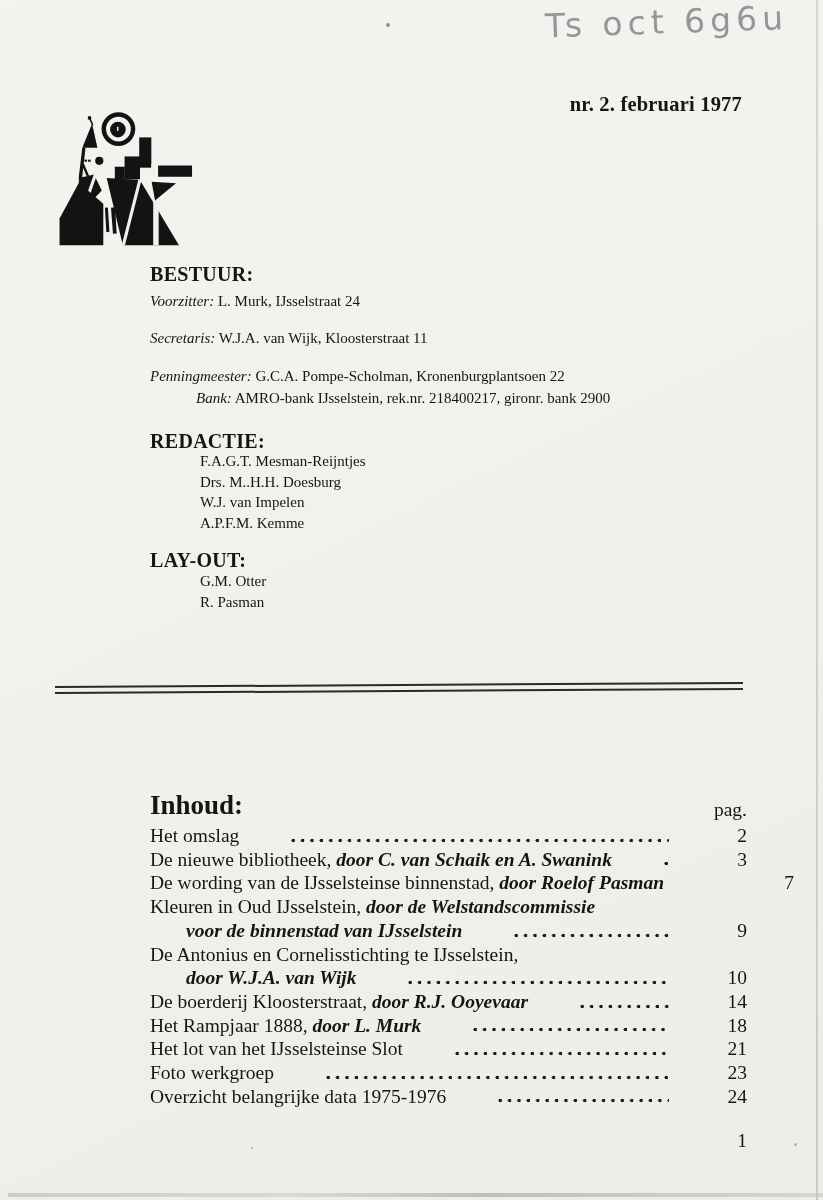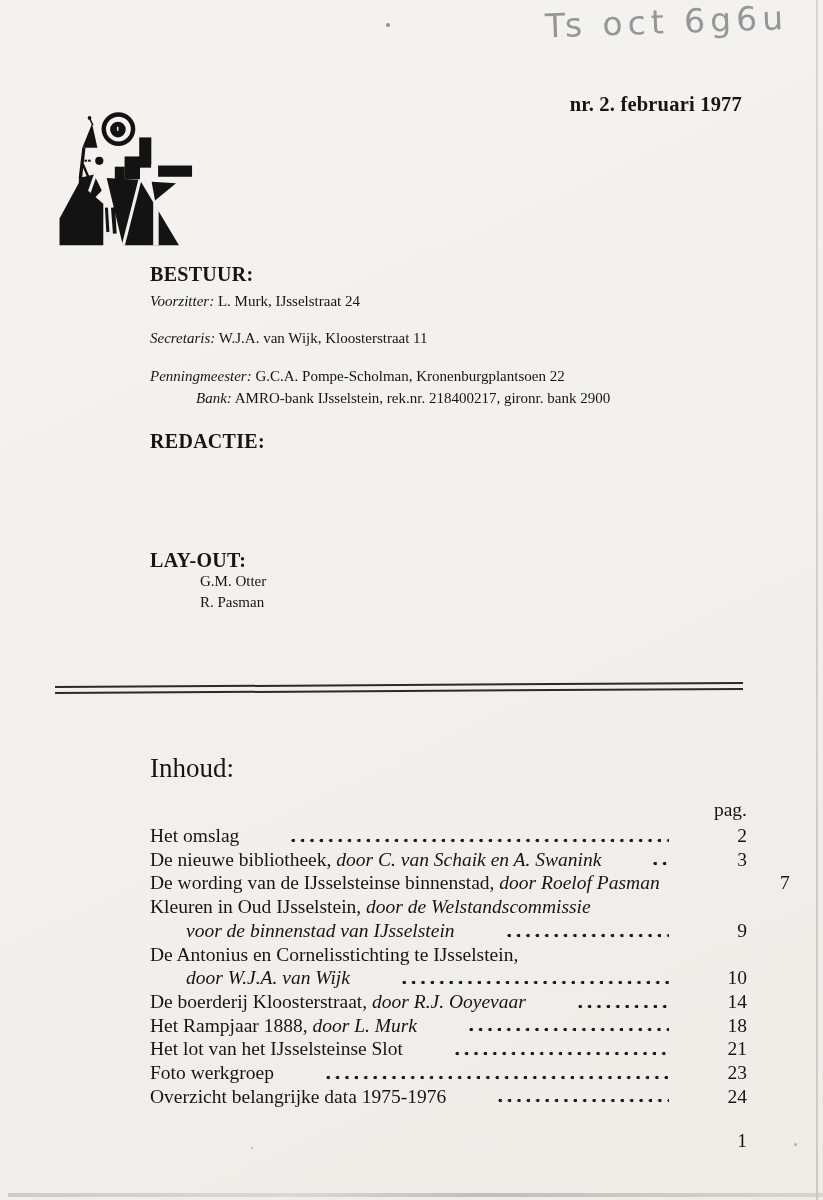--- a/index.html
+++ b/index.html
@@ -55,27 +55,27 @@
   .name-list .line{line-height:20.5px;}
 
   
   #double-rule{
     left:55px;top:684px;width:688px;height:4px;
     border-top:2px solid #2b2a28;border-bottom:2px solid #2b2a28;
     transform:rotate(-0.35deg);
   }
 
   
-  #inhoud-h{left:150px;top:753px;font-size:27px;font-weight:400;}
+  #inhoud-h{left:150px;top:790px;font-size:27px;font-weight:700;}
   #pag-label{top:799px;right:76px;font-size:19.5px;}
   #toc{left:150px;top:824px;right:76px;}
   .toc-row{display:flex;line-height:23.7px;font-size:19.5px;gap:36px;}
   .toc-row.indent{padding-left:36px;}
   .toc-text{flex:0 0 auto;white-space:nowrap;}
-  .toc-author{font-style:italic;font-weight:400;}
+  .toc-author{font-style:italic;font-weight:700;}
   .leader{
     flex:1 1 auto;align-self:flex-end;height:5px;margin:0 8px 5px 16px;
     background-image:radial-gradient(circle at 2.2px 2.5px,#1d1c1b 1.55px,rgba(0,0,0,0) 2.05px);
     background-size:9.4px 5px;background-repeat:repeat-x;
   }
   .toc-row.no-dots .leader{background:none;}
   .toc-page{flex:0 0 34px;text-align:right;}
 
   #footer-page{top:1130px;right:76px;font-size:19.5px;}
 </style>
@@ -146,20 +146,27 @@
   <div class="abs line" id="bestuur-l3">
     <span class="lbl">Penningmeester:</span>
     <span>G.C.A. Pompe-Scholman, Kronenburgplantsoen 22</span>
   </div>
   <div class="abs line" id="bestuur-l4">
     <span class="lbl">Bank:</span>
     <span>AMRO-bank IJsselstein, rek.nr. 218400217, gironr. bank 2900</span>
   </div>
 
   <div class="abs h-sec" id="redactie-h">REDACTIE:</div>
+  <div class="abs name-list" id="redactie-list">
+
+  <div class="line">F.A.G.T. Mesman-Reijntjes</div>
+      <div class="line">Drs. M..H.H. Doesburg</div>
+      <div class="line">W.J. van Impelen</div>
+      <div class="line">A.P.F.M. Kemme</div>
+    </div>
 
   <div class="abs h-sec" id="layout-h">LAY-OUT:</div>
   <div class="abs name-list" id="layout-list">
 
   <div class="line">G.M. Otter</div>
       <div class="line">R. Pasman</div>
     </div>
 
 
   <div class="abs" id="double-rule"></div>

